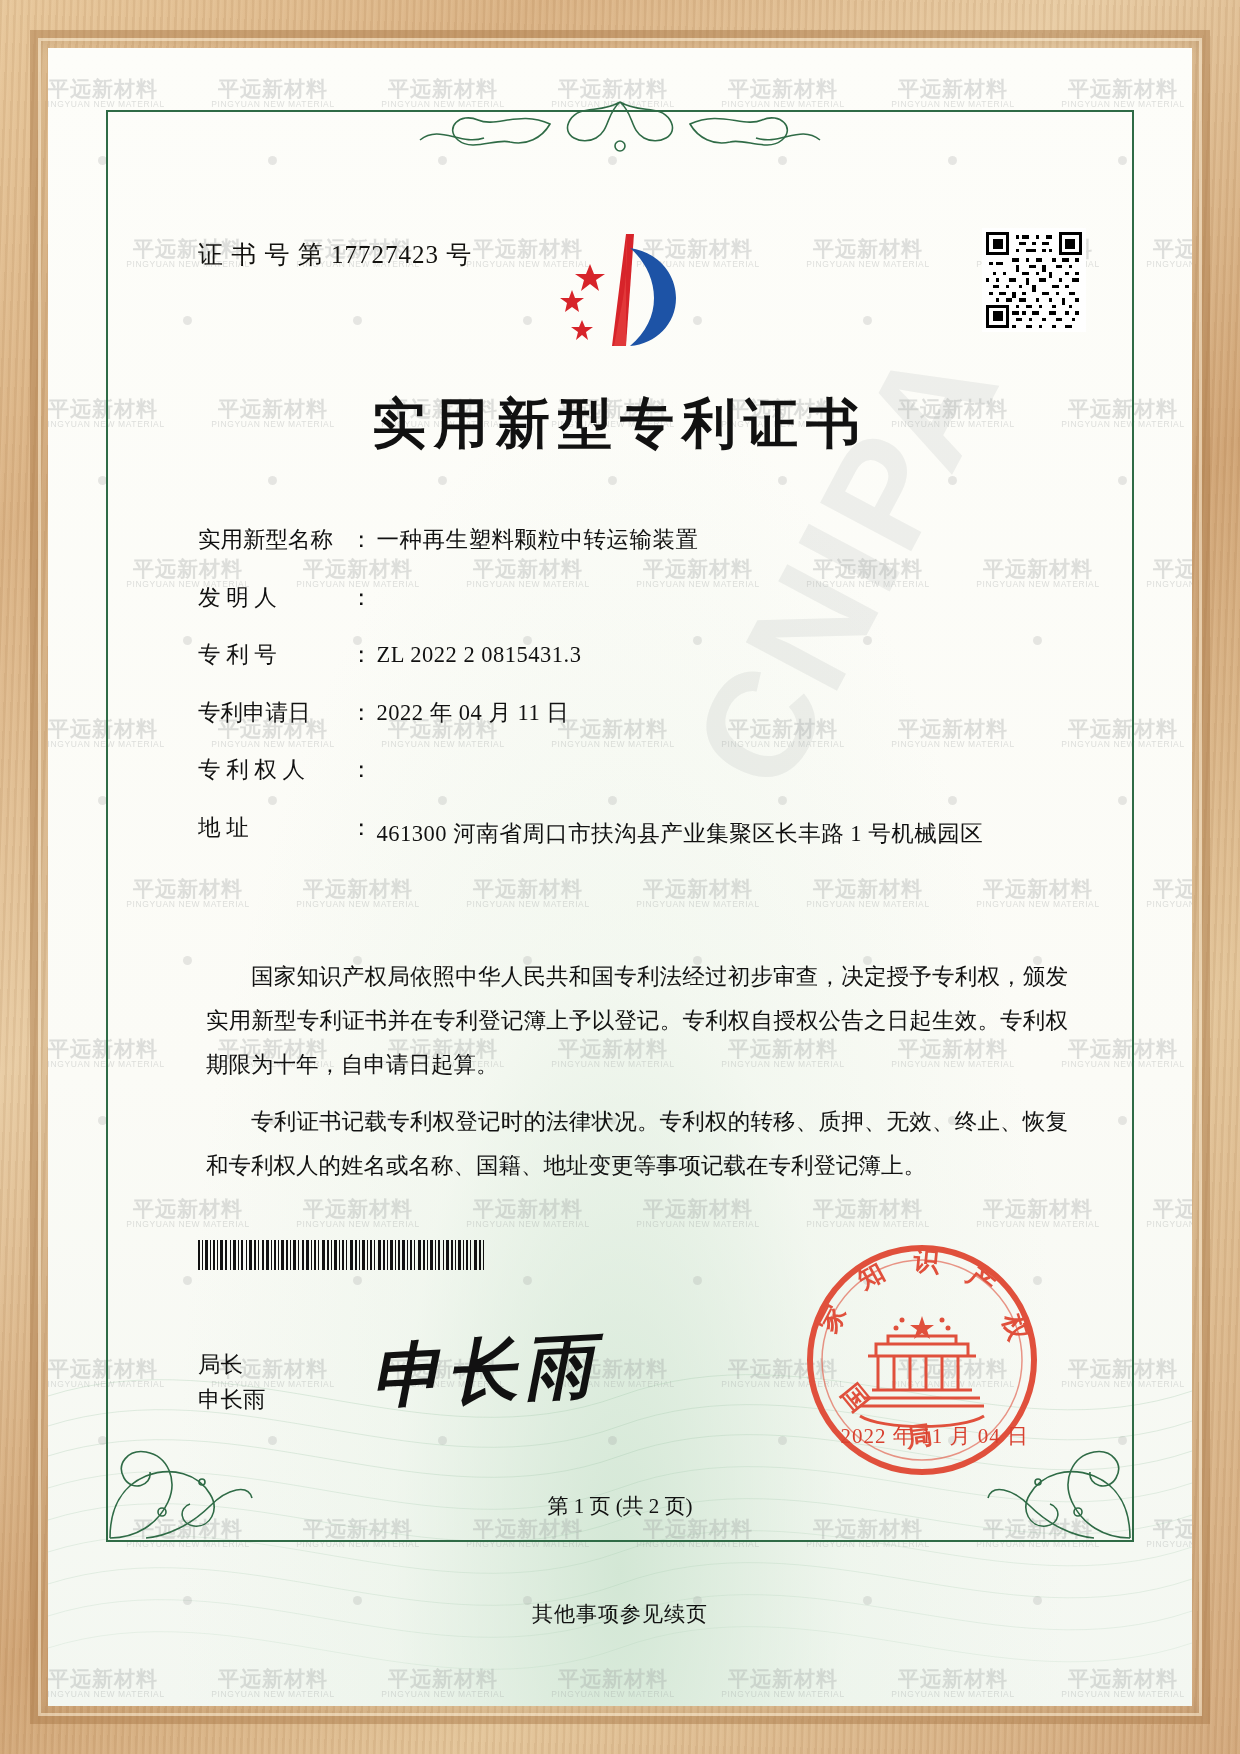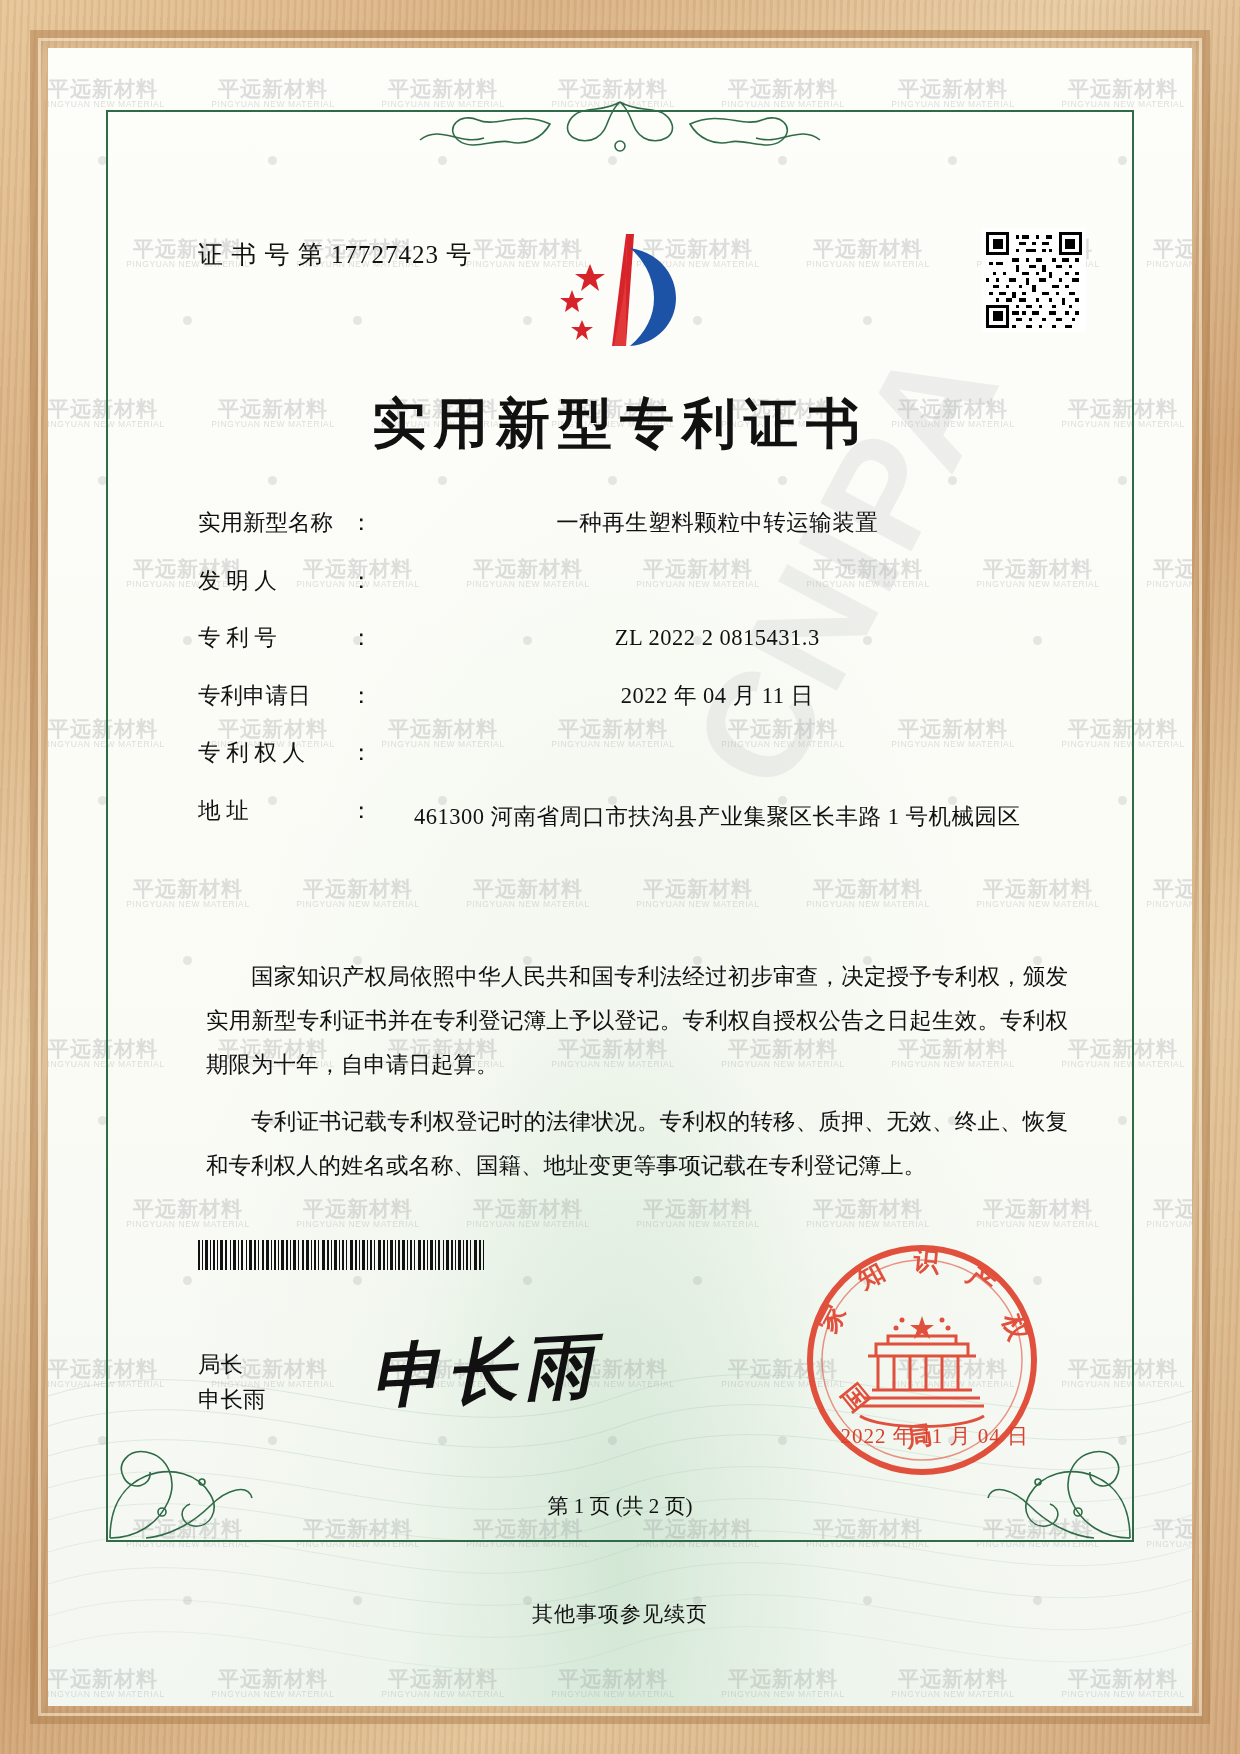--- a/index.html
+++ b/index.html
@@ -177,26 +177,25 @@
     font-size: 54px;
     font-weight: 700;
     letter-spacing: 8px;
     color: #111;
     font-family: "Liberation Serif", "DejaVu Serif", serif;
   }
 
   .fields {
     position: absolute;
     left: 92px;
-    top: 402px;
+    top: 419px;
     width: 860px;
     font-size: 22.5px;
     color: #111;
     line-height: 1.0;
-    text-align: center;
   }
   .field-row {
     display: flex;
     align-items: baseline;
     margin-bottom: 35px;
     white-space: nowrap;
   }
   .f-label {
     width: 152px;
     flex: 0 0 152px;

